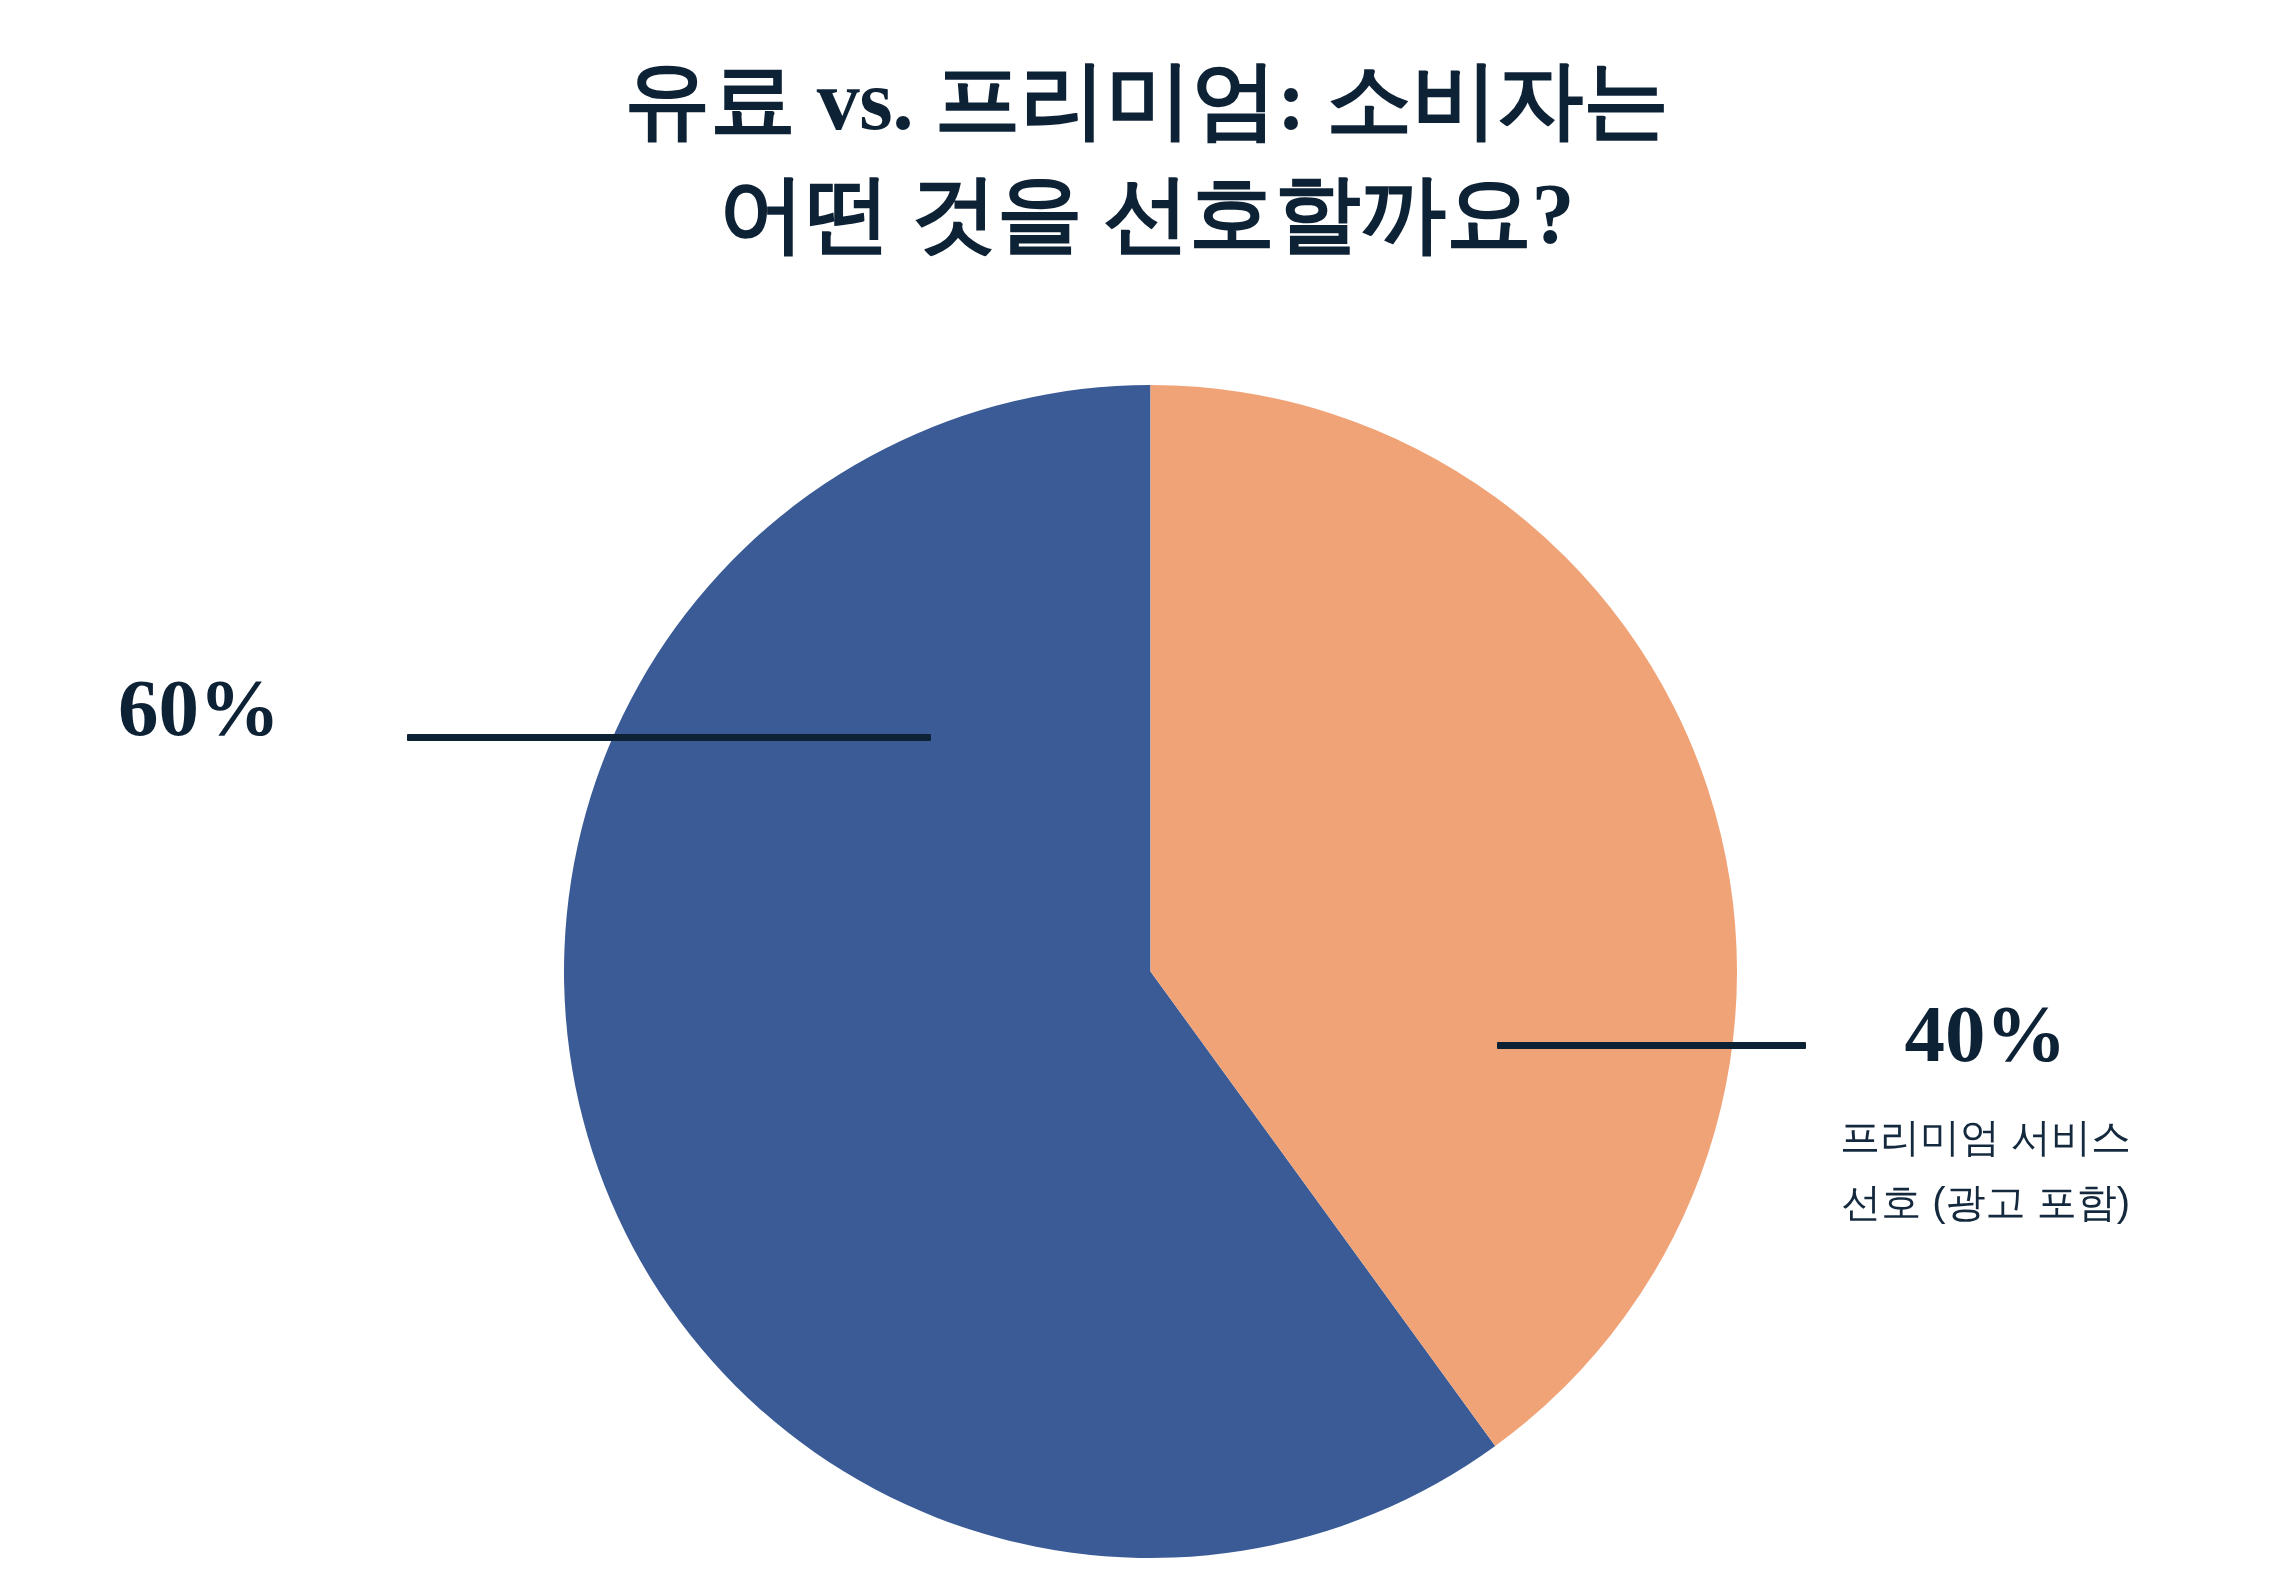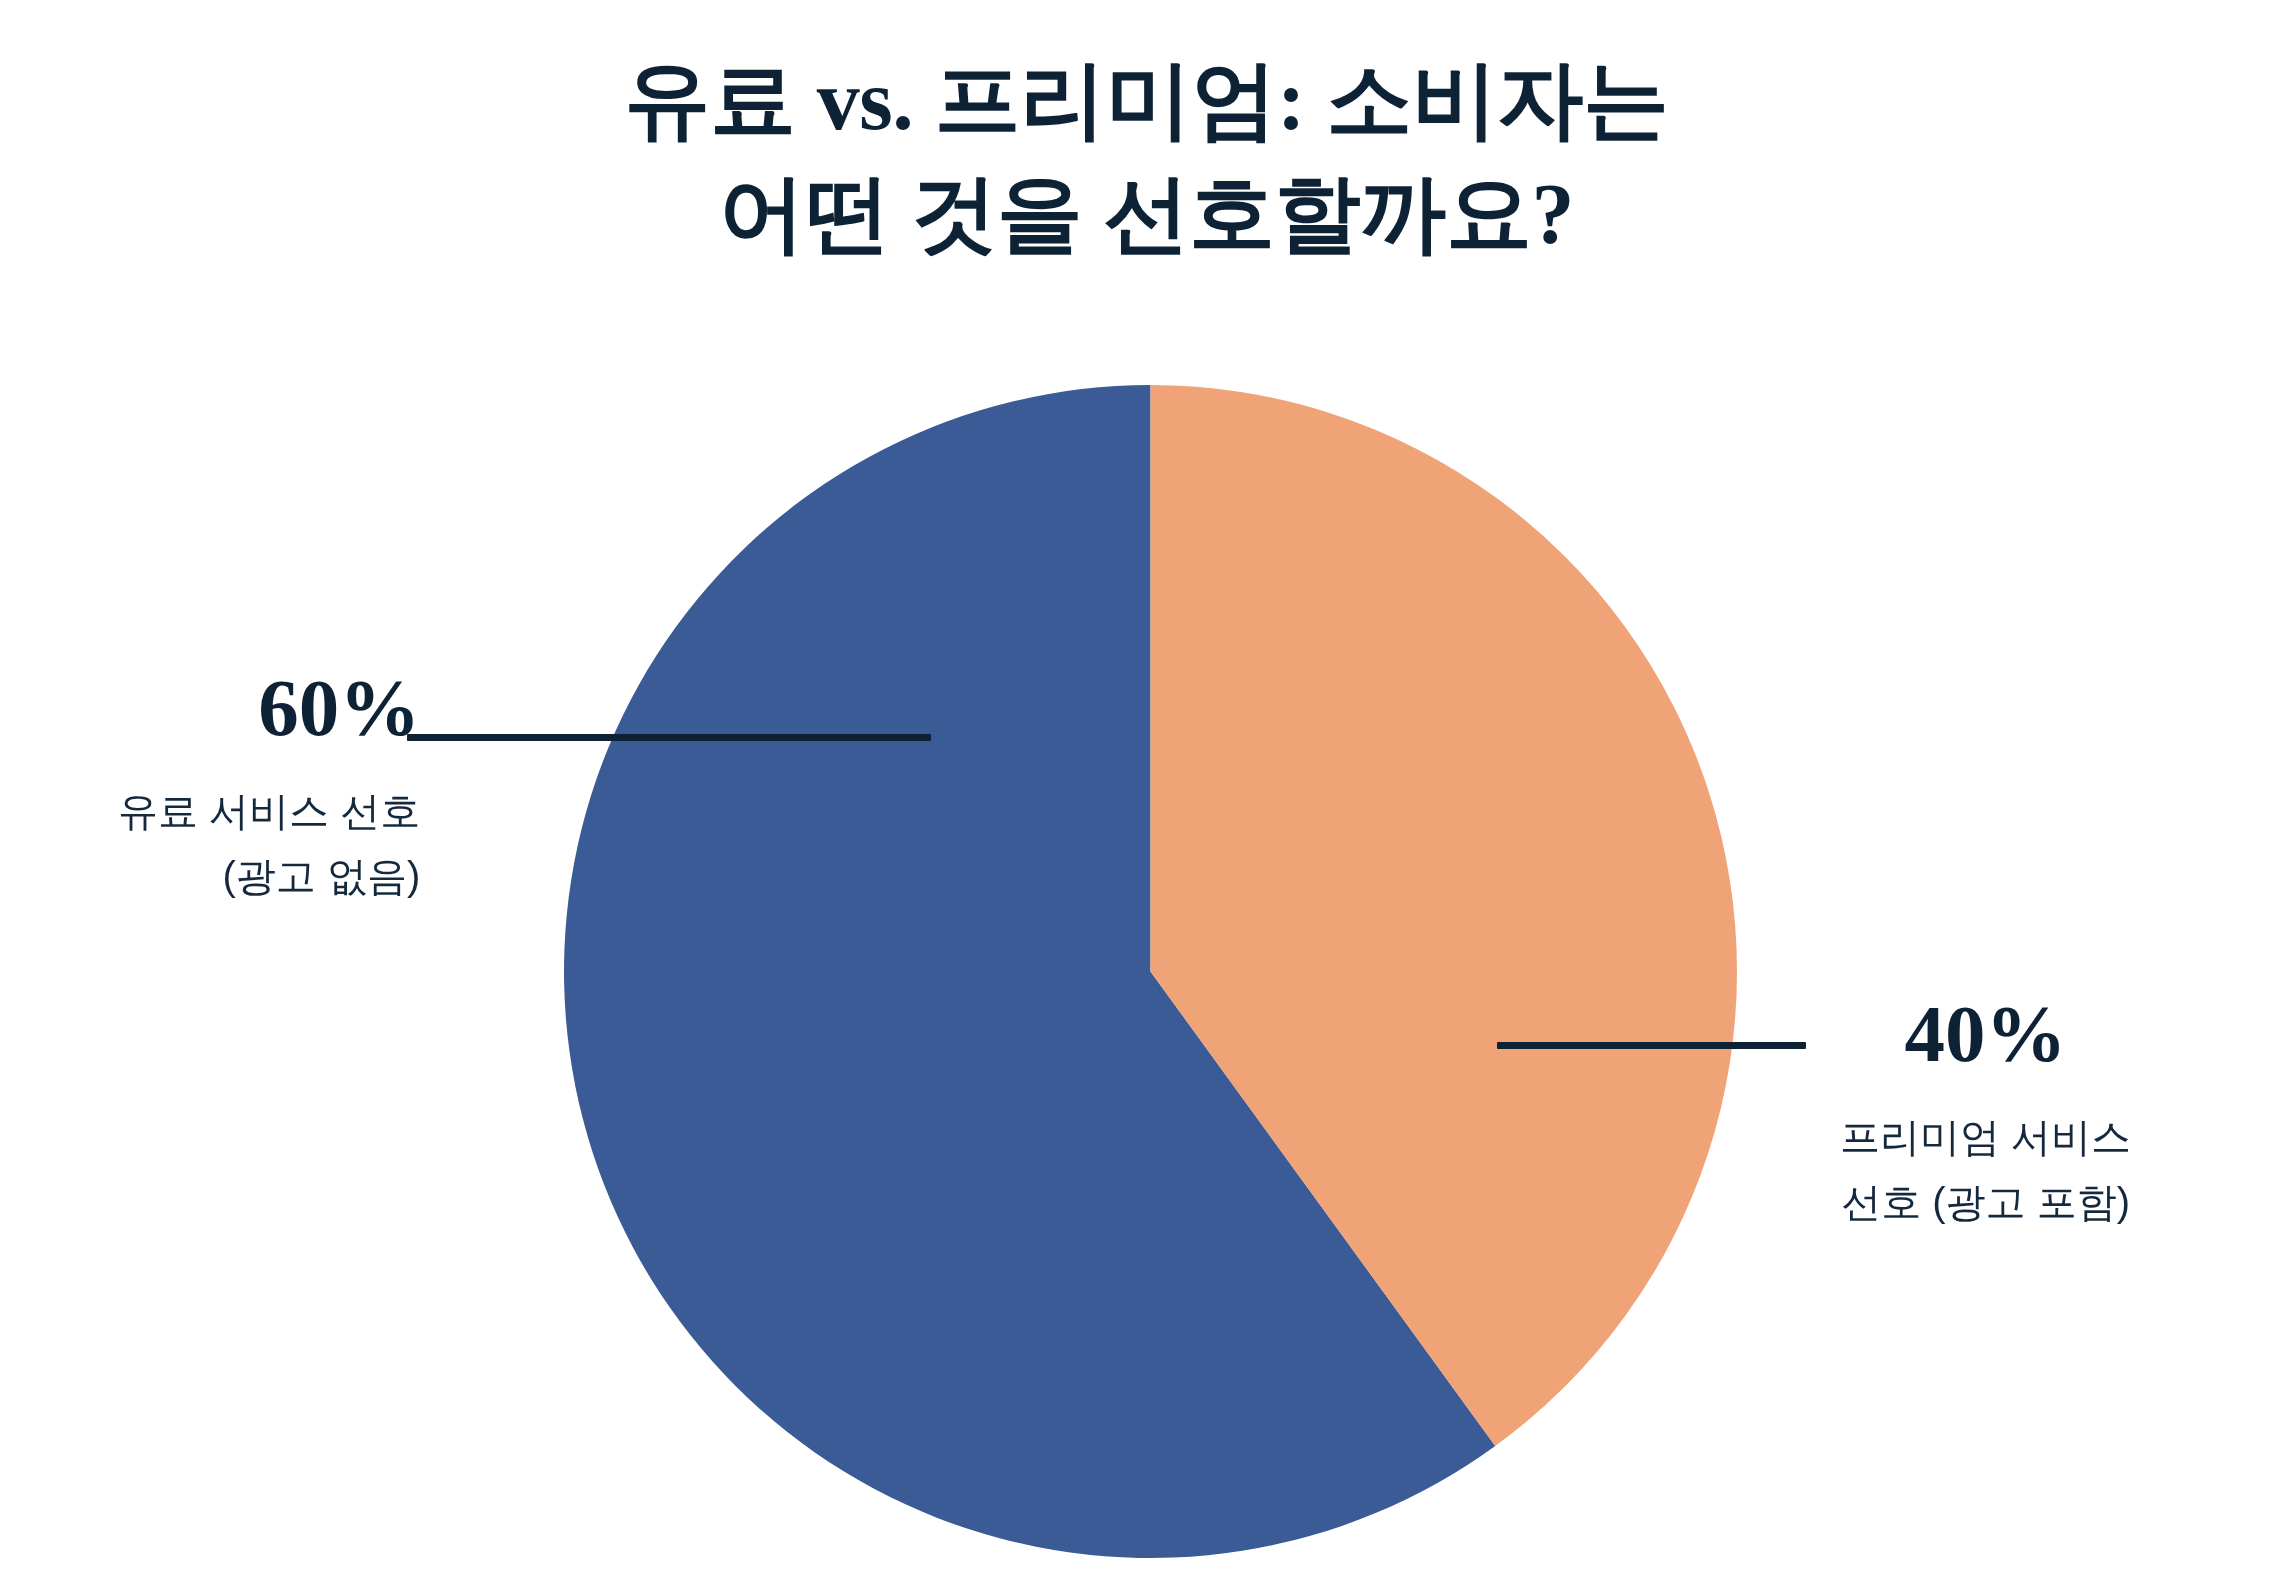--- a/index.html
+++ b/index.html
@@ -96,22 +96,20 @@
 
     <path id="slice-orange" d="M 655 655 L 655 0 A 655 655 0 0 1 1040.00 1184.91 Z" fill="#F0A377"></path>
   </svg>
 </div>
 
 <div class="leader leader-left"></div>
 <div class="leader leader-right"></div>
 
 <div class="callout callout-left">
   <div class="pct">60%</div>
-  <div class="desc">유료 서비스 선호
-(광고 없음)</div>
 </div>
 
 <div class="callout callout-right">
   <div class="pct">40%</div>
   <div class="desc">프리미엄 서비스
 선호 (광고 포함)</div>
 </div>
 
 
 </body></html>

